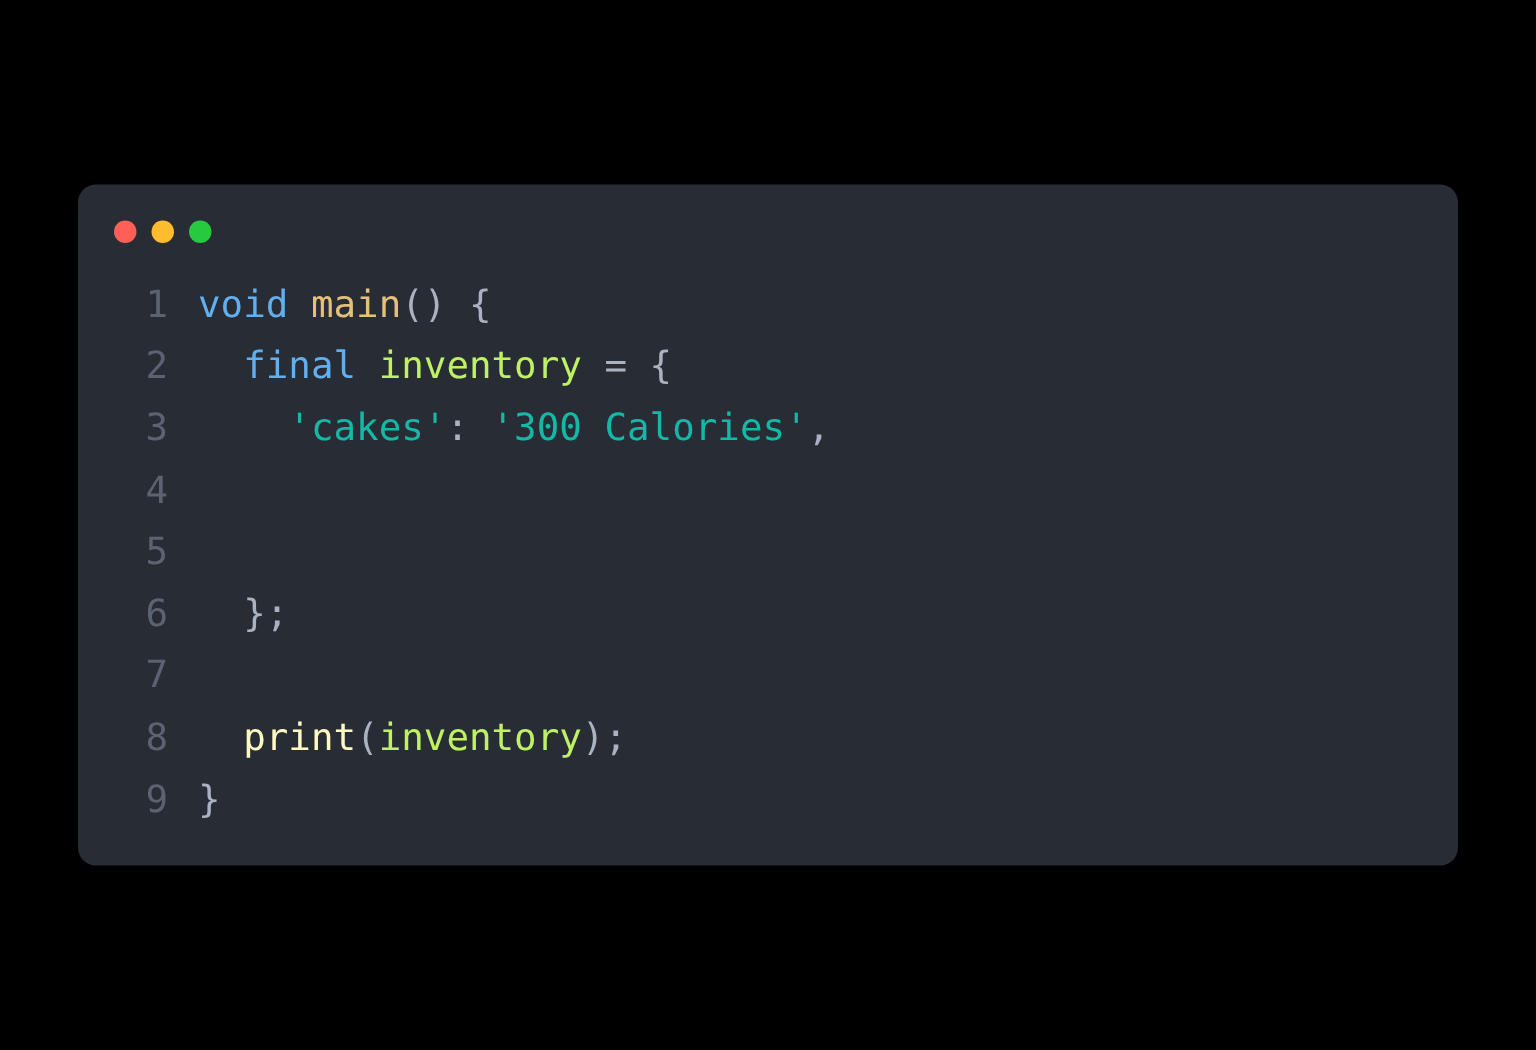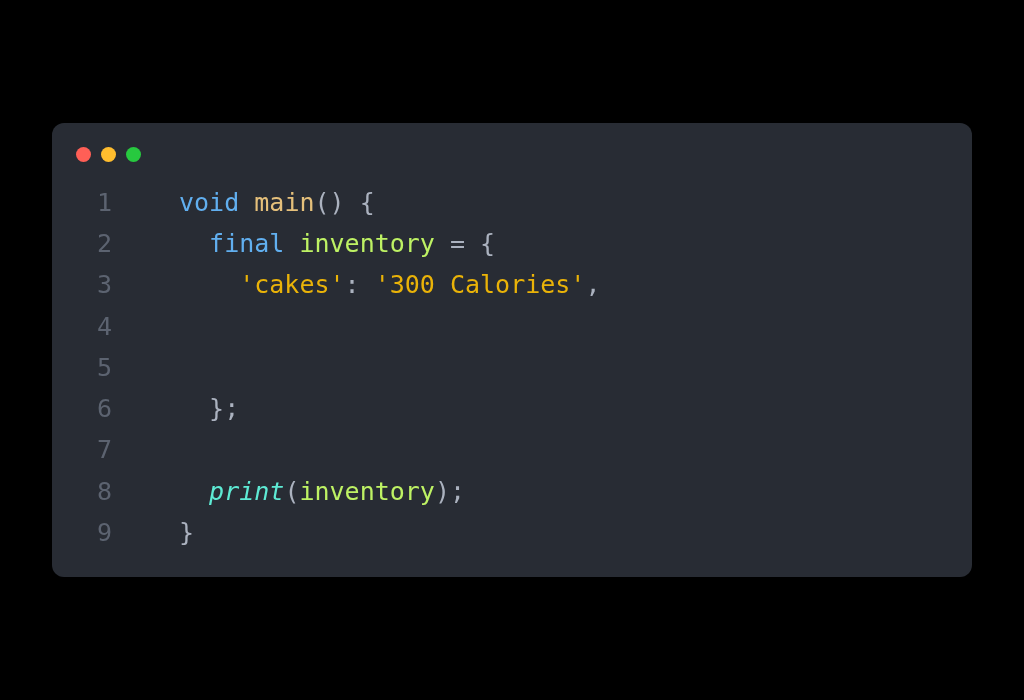--- a/index.html
+++ b/index.html
@@ -56,29 +56,28 @@
       color: #5c6370;
       width: 36px;
       text-align: right;
       margin-right: 20px;
       user-select: none;
       flex-shrink: 0;
     }
     
     .line-content {
       white-space: pre;
-      margin-left: 47px;
     }
     
     .tok-keyword { color: #61afef; }
     .tok-funcname { color: #e5c07b; }
     .tok-punct { color: #abb2bf; }
     .tok-ident { color: #bef264; }
-    .tok-string { color: #eab308; }
-    .tok-call { color: #5eead4; font-style: italic; }
+    .tok-string { color: #14b8a6; }
+    .tok-call { color: #fef9c3; }
     .tok-default { color: #abb2bf; }
   </style>
 </head>
 <body>
 
 <div class="editor-window">
   <div class="window-controls">
     <div class="window-dot dot-red"></div>
     <div class="window-dot dot-yellow"></div>
     <div class="window-dot dot-green"></div>

